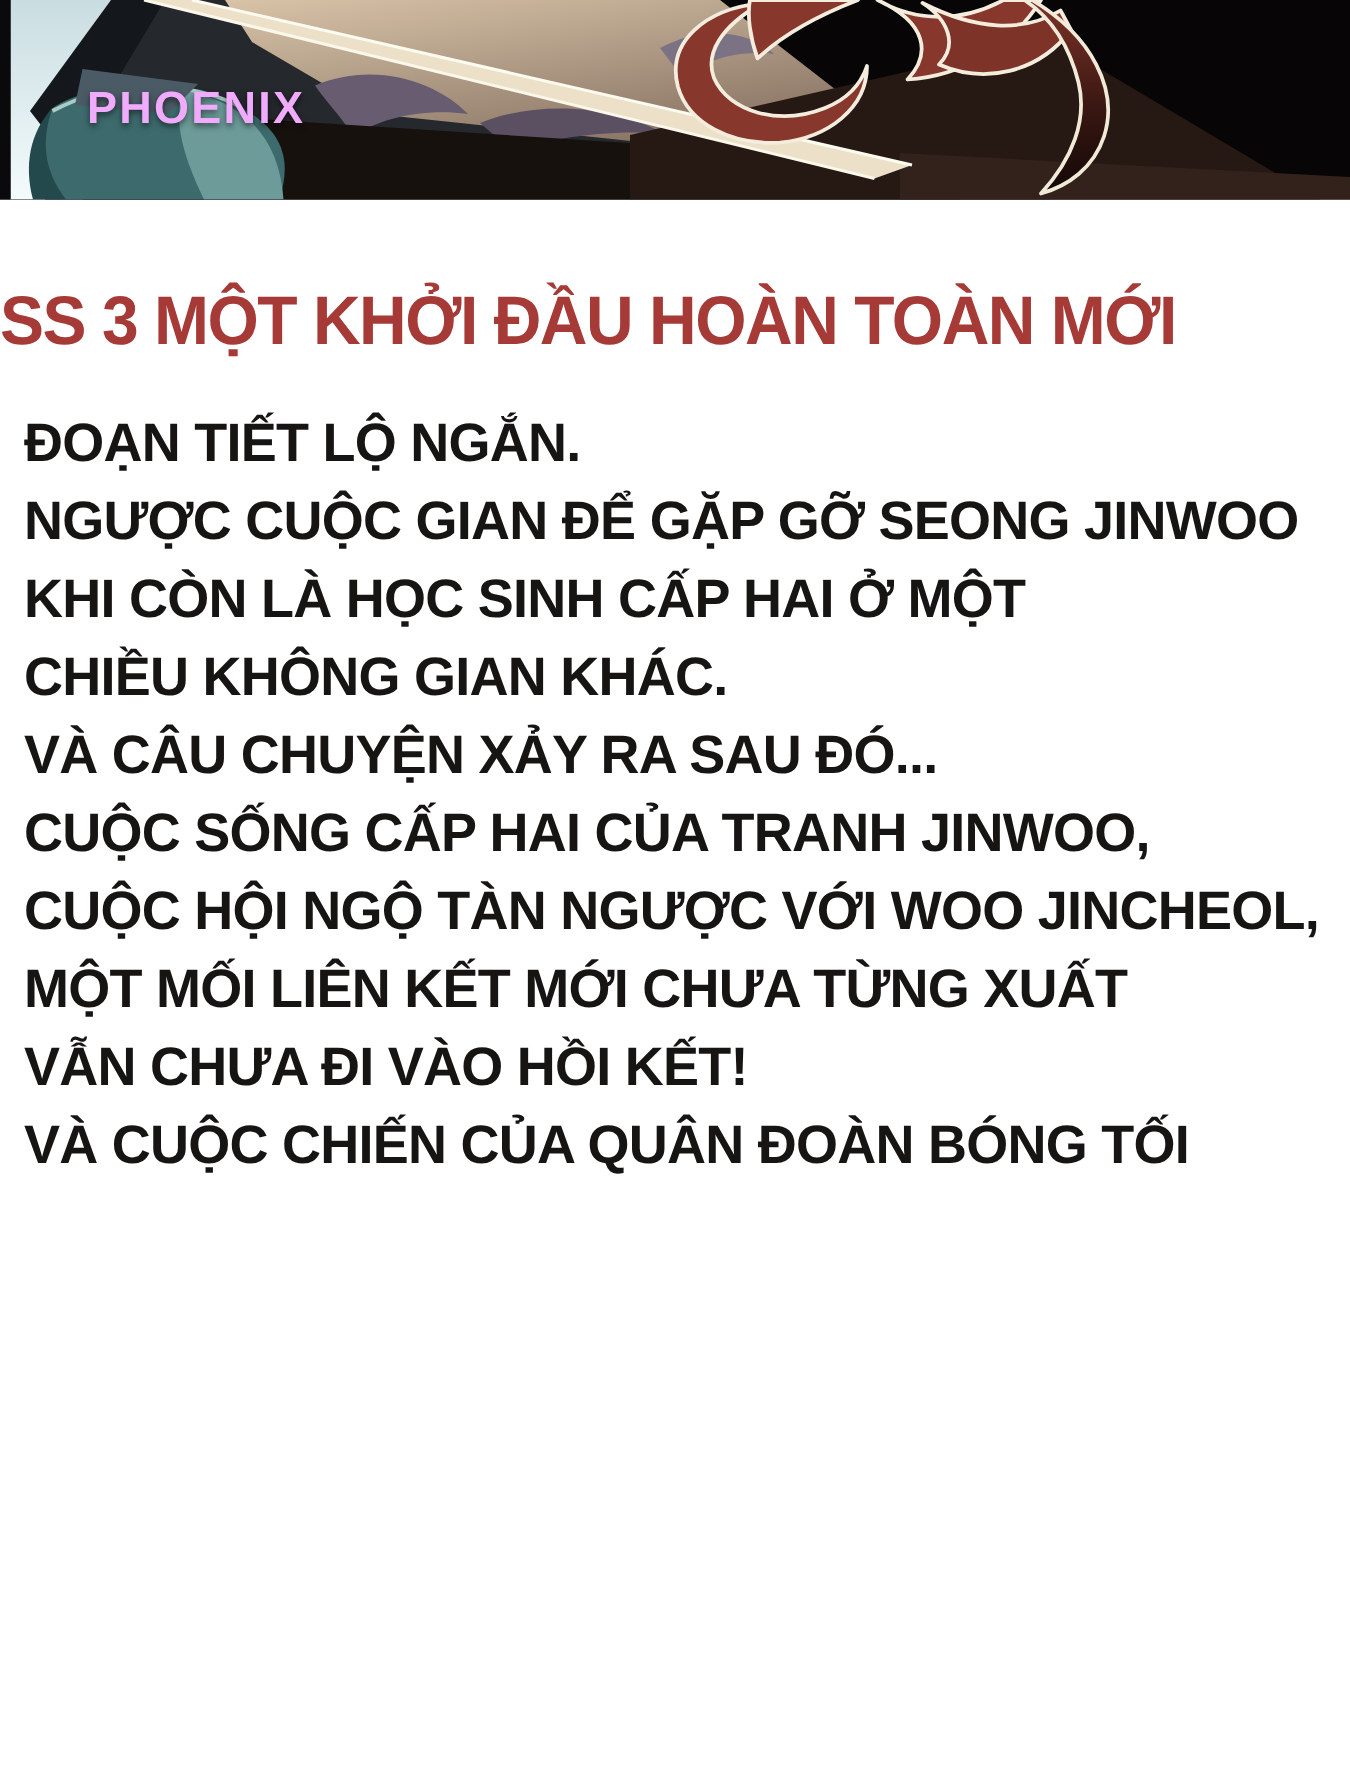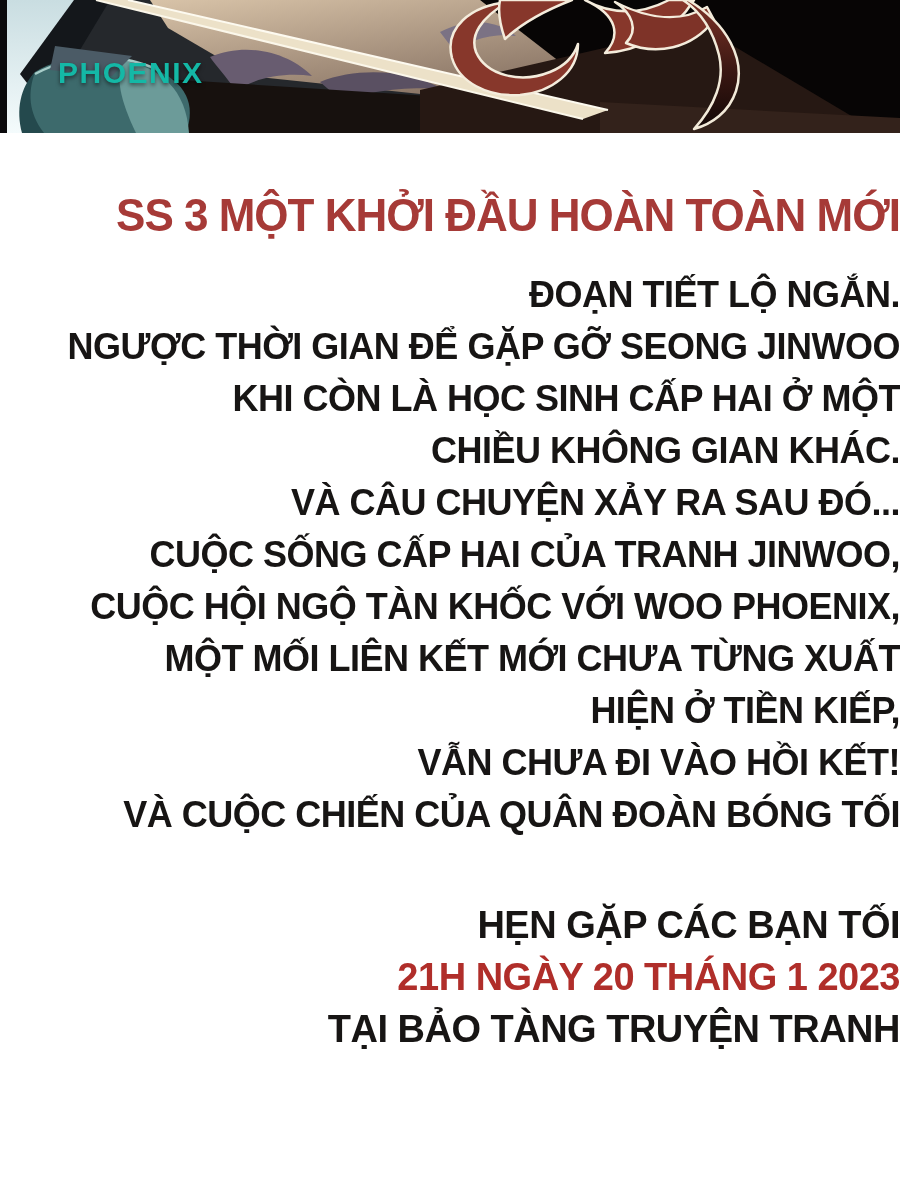--- a/index.html
+++ b/index.html
@@ -13,25 +13,25 @@
 
   
   .hero{
     position:absolute;top:0;left:0;width:900px;height:133px;
     background:#070505;overflow:hidden;
   }
   .hero svg{display:block;width:900px;height:133px;}
   .watermark{
     position:absolute;left:58px;top:56px;
     font-size:30px;font-weight:700;letter-spacing:1.5px;
-    color:#14b8a6;text-shadow:0 2px 4px rgba(0,0,0,.55);
+    color:#f0abfc;text-shadow:0 2px 4px rgba(0,0,0,.55);
   }
 
   
-  .content{position:absolute;top:133px;left:0;width:900px;text-align:right;color:var(--ink,#171514);}
+  .content{position:absolute;top:133px;left:0;width:900px;text-align:left;color:var(--ink,#171514);}
   .title{
     margin-top:56px;
     font-size:44px;font-weight:700;letter-spacing:-1px;line-height:52px;
     color:var(--red-title,#a63a37);
     transform:scaleY(1.04);
   }
   .body-block{margin-top:28px;}
   .body-line{
     font-size:36px;font-weight:700;letter-spacing:-0.5px;line-height:52px;
     white-space:nowrap;
@@ -110,32 +110,26 @@
       <rect x="0" y="0" width="7" height="133" fill="#0a0a0c"></rect>
     </svg>
     <span class="watermark">PHOENIX</span>
   </div>
 
   <div class="content">
     <div class="title">SS 3 MỘT KHỞI ĐẦU HOÀN TOÀN MỚI</div>
 
     <div class="body-block">
       <div class="body-line">ĐOẠN TIẾT LỘ NGẮN.</div>
-      <div class="body-line">NGƯỢC THỜI GIAN ĐỂ GẶP GỠ SEONG JINWOO</div>
+      <div class="body-line">NGƯỢC CUỘC GIAN ĐỂ GẶP GỠ SEONG JINWOO</div>
       <div class="body-line">KHI CÒN LÀ HỌC SINH CẤP HAI Ở MỘT</div>
       <div class="body-line">CHIỀU KHÔNG GIAN KHÁC.</div>
       <div class="body-line">VÀ CÂU CHUYỆN XẢY RA SAU ĐÓ...</div>
       <div class="body-line">CUỘC SỐNG CẤP HAI CỦA TRANH JINWOO,</div>
-      <div class="body-line">CUỘC HỘI NGỘ TÀN KHỐC VỚI WOO PHOENIX,</div>
+      <div class="body-line">CUỘC HỘI NGỘ TÀN NGƯỢC VỚI WOO JINCHEOL,</div>
       <div class="body-line">MỘT MỐI LIÊN KẾT MỚI CHƯA TỪNG XUẤT</div>
-      <div class="body-line">HIỆN Ở TIỀN KIẾP,</div>
       <div class="body-line">VẪN CHƯA ĐI VÀO HỒI KẾT!</div>
       <div class="body-line">VÀ CUỘC CHIẾN CỦA QUÂN ĐOÀN BÓNG TỐI</div>
     </div>
 
-    <div class="footer-block">
-      <div class="footer-line">HẸN GẶP CÁC BẠN TỐI</div>
-      <div class="footer-line date">21H NGÀY 20 THÁNG 1 2023</div>
-      <div class="footer-line">TẠI BẢO TÀNG TRUYỆN TRANH</div>
-    </div>
   </div>
 
 </div>
 
 </body></html>

